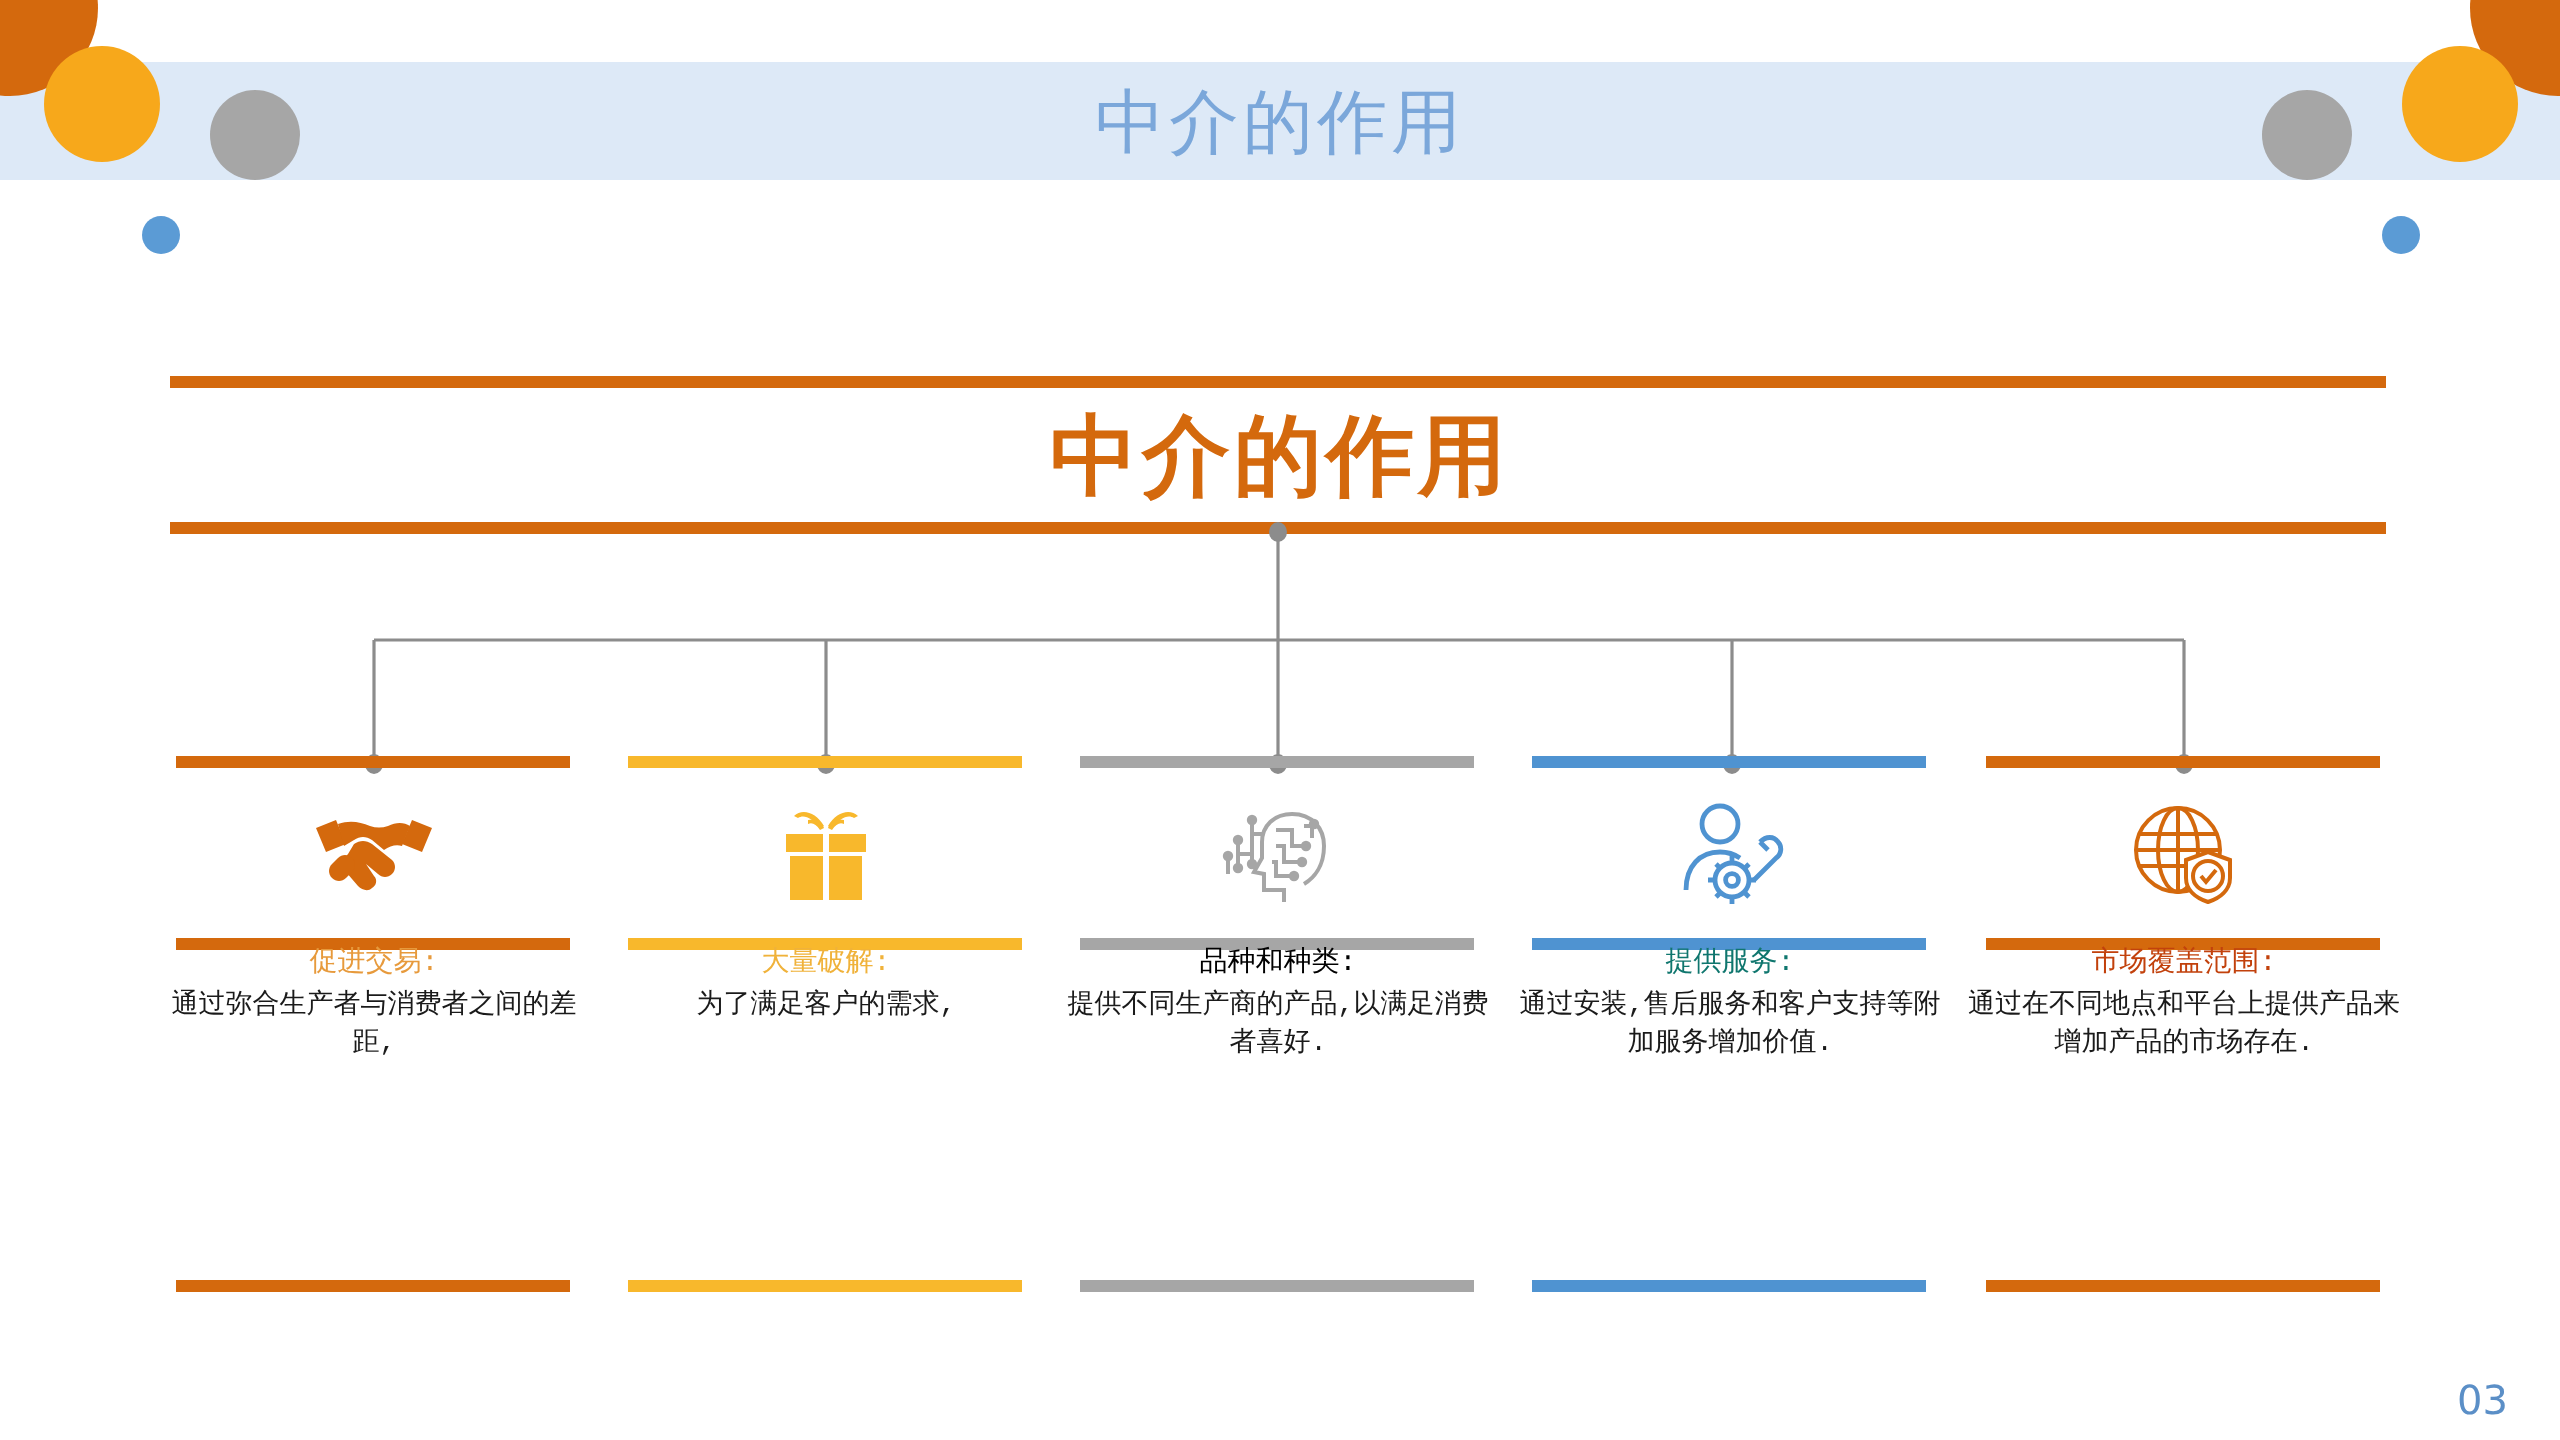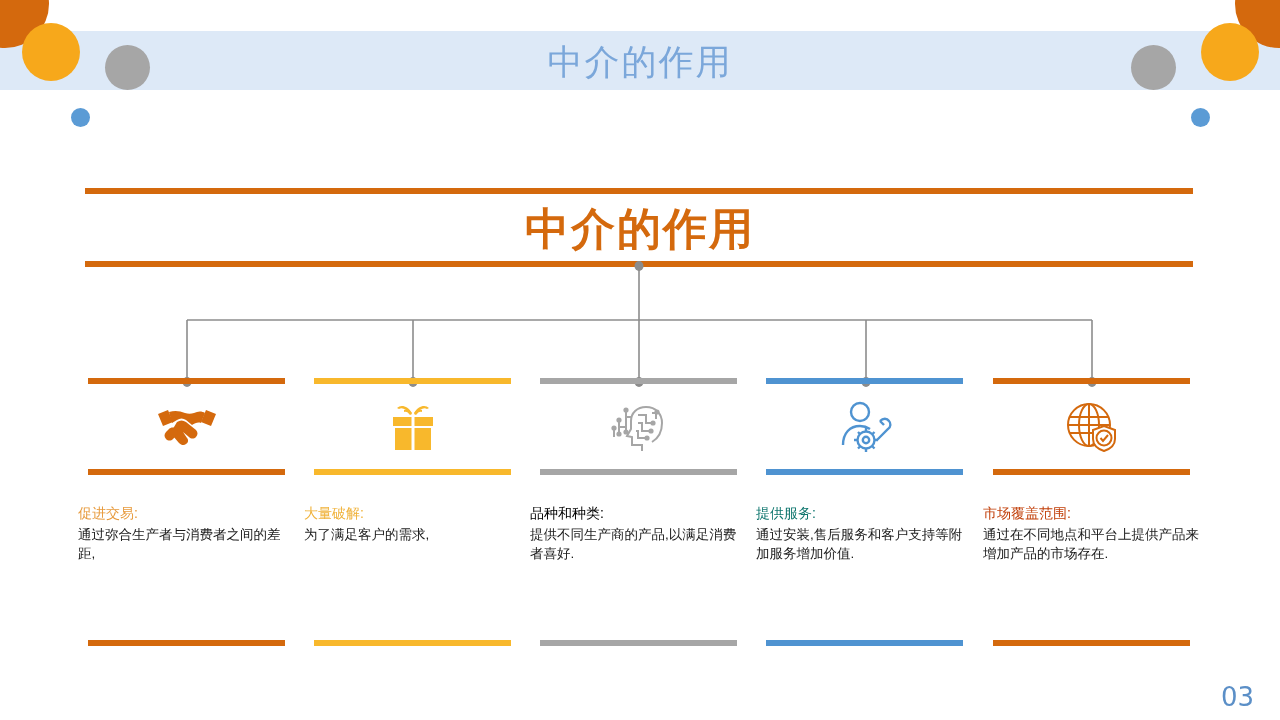--- a/index.html
+++ b/index.html
@@ -107,26 +107,25 @@
     align-items: center;
     justify-content: center;
     margin: 10px 0 9px 0;
   }
   .icon-box svg { display: block; }
 
   .col-text {
     position: absolute;
     top: 472px;
     width: 218px;
-    text-align: left;
+    text-align: center;
     font-size: 13.5px;
     line-height: 19px;
     color: #1a1a1a;
-    font-family: Liberation Sans, sans-serif;
-    margin-top: 31px;
+    font-family: Liberation Mono, monospace;
   }
   .ct-0 { left: 78px;  }
   .ct-1 { left: 304px; }
   .ct-2 { left: 530px; }
   .ct-3 { left: 756px; }
   .ct-4 { left: 983px; }
 
   .col-heading {
     display: block;
     font-size: 14px;
@@ -145,21 +144,21 @@
   .bb-1 { left: 314px; }
   .bb-2 { left: 540px; }
   .bb-3 { left: 766px; }
   .bb-4 { left: 993px; }
 
   
   .page-number {
     position: absolute;
     right: 26px;
     bottom: 8px;
-    font-size: 26px;
+    font-size: 20px;
     color: #5b8fc7;
     font-family: "DejaVu Sans", sans-serif;
   }
 </style>
 </head>
 <body>
 
 <div class="header-band"></div>
 <div class="header-title">中介的作用</div>
 

